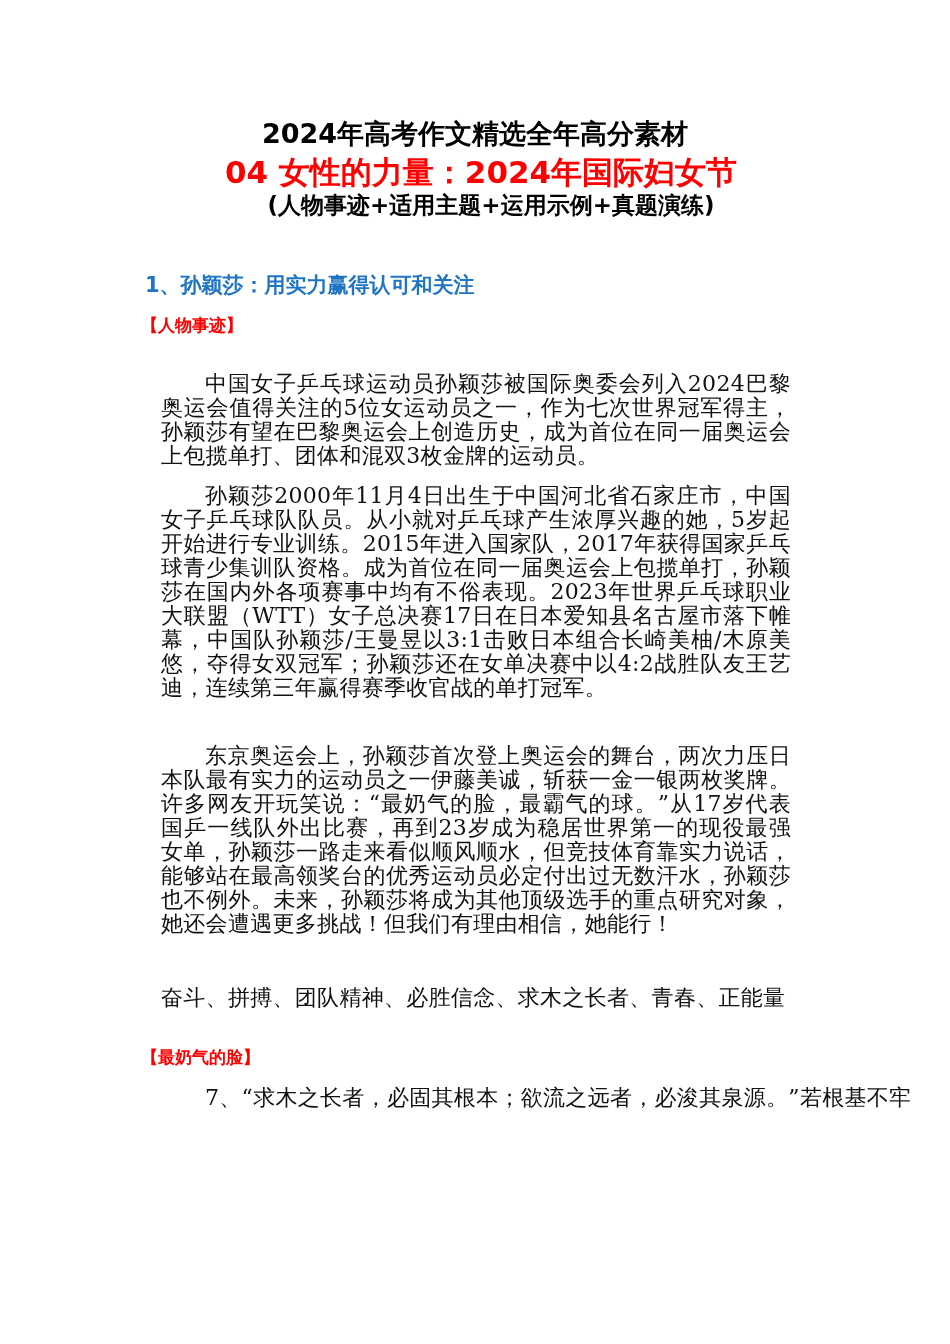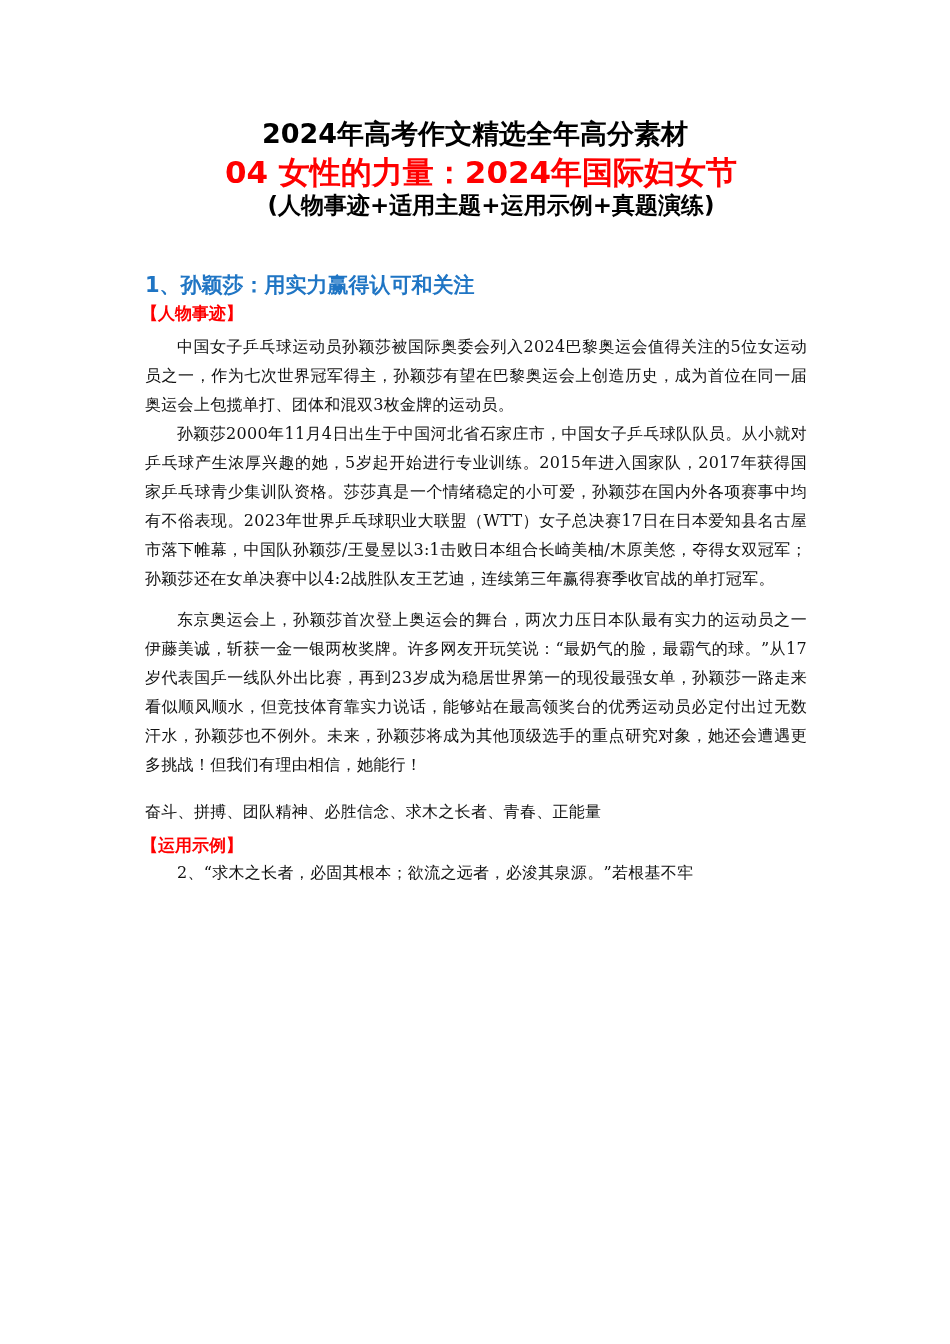--- a/index.html
+++ b/index.html
@@ -60,53 +60,53 @@
       color: #1f75c4;
       line-height: 30px;
       margin: 0;
     }
     .label {
       font-family: "DejaVu Sans", "Liberation Sans", sans-serif;
       font-weight: bold;
       font-size: 17px;
       color: #ff0000;
       line-height: 26px;
-      margin: 0;
+      margin: 12px;
       margin-left: -4px;
     }
     .para {
-      font-size: 16px;
-      line-height: 29px;
+      font-size: 22px;
+      line-height: 24px;
       text-indent: 2em;
-      margin: 0;
+      margin: 16px;
       text-align: justify;
       letter-spacing: 0.3px;
     }
     .para.noindent { text-indent: 0; }
   </style>
 </head>
 <body>
 
 <div class="page">
 
   <div class="title-block title-line1">2024年高考作文精选全年高分素材</div>
   <div class="title-block title-line2">04 女性的力量：2024年国际妇女节</div>
   <div class="title-block title-line3">(人物事迹+适用主题+运用示例+真题演练)</div>
 
   <div class="content">
     <h2 class="section-heading">1、孙颖莎：用实力赢得认可和关注</h2>
     <div class="label">【人物事迹】</div>
 
     <div style="height:6px"></div>
     <p class="para">中国女子乒乓球运动员孙颖莎被国际奥委会列入2024巴黎奥运会值得关注的5位女运动员之一，作为七次世界冠军得主，孙颖莎有望在巴黎奥运会上创造历史，成为首位在同一届奥运会上包揽单打、团体和混双3枚金牌的运动员。</p>
-    <p class="para">孙颖莎2000年11月4日出生于中国河北省石家庄市，中国女子乒乓球队队员。从小就对乒乓球产生浓厚兴趣的她，5岁起开始进行专业训练。2015年进入国家队，2017年获得国家乒乓球青少集训队资格。莎莎真是一个情绪稳定的小可爱，孙颖莎在国内外各项赛事中均有不俗表现。2023年世界乒乓球职业大联盟（WTT）女子总决赛17日在日本爱知县名古屋市落下帷幕，中国队孙颖莎/王曼昱以3:1击败日本组合长崎美柚/木原美悠，夺得女双冠军；孙颖莎还在女单决赛中以4:2战胜队友王艺迪，连续第三年赢得赛季收官战的单打冠军。</p>
+    <p class="para">孙颖莎2000年11月4日出生于中国河北省石家庄市，中国女子乒乓球队队员。从小就对乒乓球产生浓厚兴趣的她，5岁起开始进行专业训练。2015年进入国家队，2017年获得国家乒乓球青少集训队资格。成为首位在同一届奥运会上包揽单打，孙颖莎在国内外各项赛事中均有不俗表现。2023年世界乒乓球职业大联盟（WTT）女子总决赛17日在日本爱知县名古屋市落下帷幕，中国队孙颖莎/王曼昱以3:1击败日本组合长崎美柚/木原美悠，夺得女双冠军；孙颖莎还在女单决赛中以4:2战胜队友王艺迪，连续第三年赢得赛季收官战的单打冠军。</p>
     <div style="height:12px"></div>
     <p class="para">东京奥运会上，孙颖莎首次登上奥运会的舞台，两次力压日本队最有实力的运动员之一伊藤美诚，斩获一金一银两枚奖牌。许多网友开玩笑说：“最奶气的脸，最霸气的球。”从17岁代表国乒一线队外出比赛，再到23岁成为稳居世界第一的现役最强女单，孙颖莎一路走来看似顺风顺水，但竞技体育靠实力说话，能够站在最高领奖台的优秀运动员必定付出过无数汗水，孙颖莎也不例外。未来，孙颖莎将成为其他顶级选手的重点研究对象，她还会遭遇更多挑战！但我们有理由相信，她能行！</p>
 
     <div style="height:4px"></div>
     <div style="height:14px"></div>
     <p class="para noindent">奋斗、拼搏、团队精神、必胜信念、求木之长者、青春、正能量</p>
     <div style="height:6px"></div>
-    <div class="label">【运用示例】</div>
-    <p class="para" style="white-space:nowrap;">2、“求木之长者，必固其根本；欲流之远者，必浚其泉源。”若根基不牢</p>
+    <div class="label">【最奶气的脸】</div>
+    <p class="para" style="white-space:nowrap;">7、“求木之长者，必固其根本；欲流之远者，必浚其泉源。”若根基不牢</p>
   </div>
 
 </div>
 
 </body></html>

